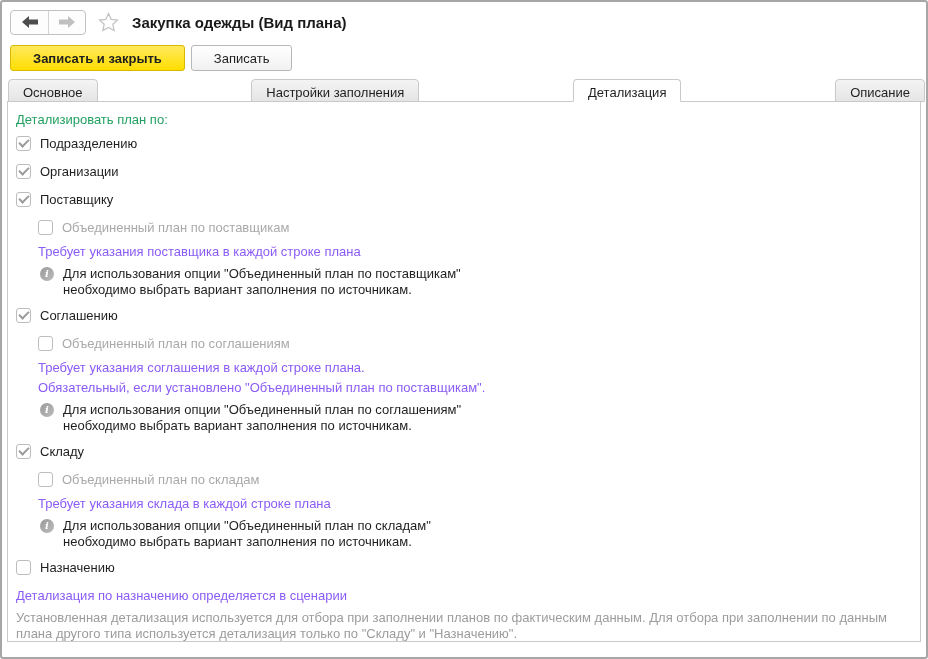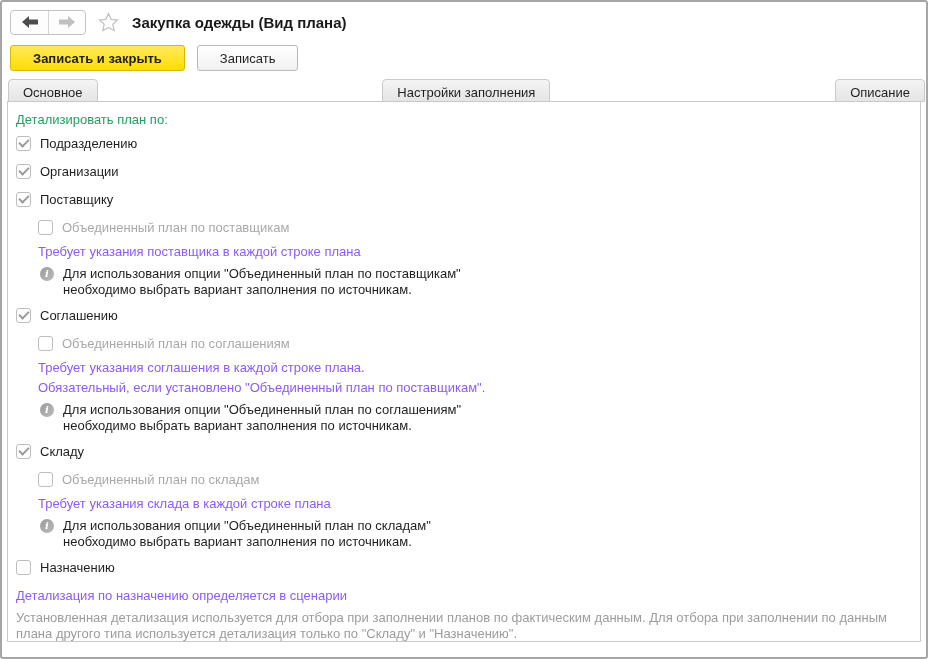--- a/index.html
+++ b/index.html
@@ -24,21 +24,21 @@
   .nav-group {
     display: flex; border: 1px solid #c2c2c2; border-radius: 4px;
     background: #fdfdfd; height: 25px; overflow: hidden;
   }
   .nav-btn { width: 37px; display: flex; align-items: center; justify-content: center; cursor: pointer; }
   .nav-btn + .nav-btn { border-left: 1px solid #d4d4d4; }
   .star { margin-left: 12px; display: flex; align-items: center; }
   .title { margin-left: 13px; font-size: 15px; font-weight: bold; color: #1a1a1a; white-space: nowrap; }
 
   
-  .toolbar { display: flex; align-items: center; gap: 12px; padding: 2px 8px 0 8px; height: 34px; flex: none; }
+  .toolbar { display: flex; align-items: center; gap: 6px; padding: 2px 8px 0 8px; height: 34px; flex: none; }
   .btn {
     height: 26px; padding: 0 22px; border-radius: 3px;
     border: 1px solid #b8b8b8; background: linear-gradient(#ffffff, #f1f1f1);
     font-family: inherit; font-size: 13px; color: #1f1f1f; cursor: pointer;
   }
   .btn.primary {
     background: linear-gradient(#ffe95e, #ffde00);
     border: 1px solid #d8b900;
     font-weight: bold;
     padding: 0 22px;
@@ -126,20 +126,21 @@
   </div>
 
   <div class="toolbar">
     <button class="btn primary">Записать и закрыть</button>
     <button class="btn">Записать</button>
   </div>
 
   <div class="tabbar">
     <div class="tab">Основное</div>
     <div class="tab">Настройки заполнения</div>
+    <div class="tab active">Детализация</div>
     <div class="tab">Описание</div>
   </div>
 
   <div class="panel">
 
     <div class="section-label">Детализировать план по:</div>
 
     <div class="cb-row disabled">
       <span class="checkbox checked"></span>
       <span class="cb-label">Подразделению</span>

